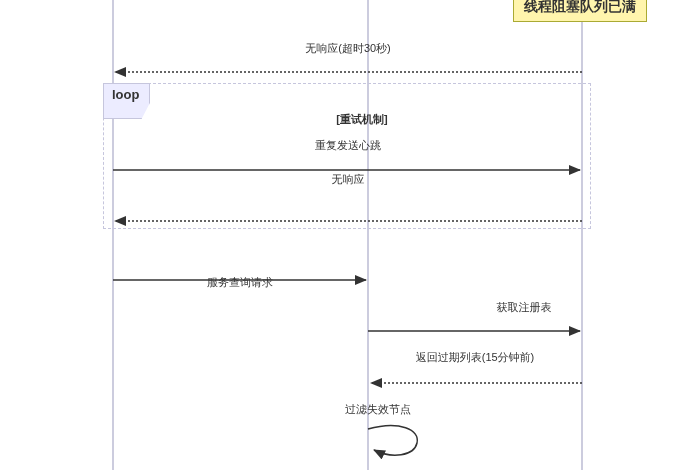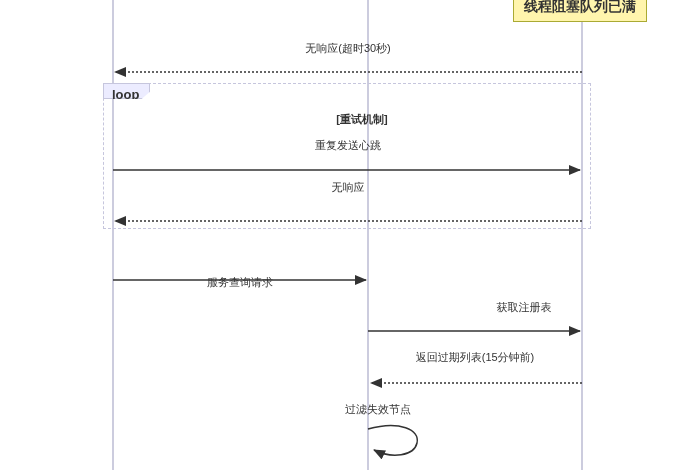--- a/index.html
+++ b/index.html
@@ -23,21 +23,21 @@
     display:flex;align-items:center;justify-content:center;
     font-size:14px;font-weight:600;color:var(--text,#333333);
     white-space:nowrap;
   }
   .loop-box{
     position:absolute;left:103px;top:83px;width:488px;height:146px;
     border:1.5px dashed var(--loop-border,#c6c6dd);
     box-sizing:border-box;
   }
   .loop-label{
-    position:absolute;left:103px;top:83px;width:47px;height:16px;
+    position:absolute;left:103px;top:83px;width:47px;height:36px;
     background:var(--loop-label-bg,#ececff);
     border:1px solid var(--loop-border,#c6c6dd);
     box-sizing:border-box;
     clip-path:polygon(0 0,100% 0,100% 55%,82% 100%,0 100%);
     font-size:13px;font-weight:600;line-height:21px;
     padding-left:8px;color:var(--text,#333333);
   }
   .msg-label{
     position:absolute;transform:translateX(-50%);
     font-size:11px;font-weight:500;white-space:nowrap;
@@ -57,21 +57,21 @@
   <div class="loop-box"></div>
   <div class="loop-label">loop</div>
   <div class="msg-label" style="left:362px;top:88px;font-weight:600;margin-top:24px;">[重试机制]</div>
 
   <div class="note">
     <span>线程阻塞队列已满</span>
   </div>
 
   <div class="msg-label" style="left:348px;top:41px;">无响应(超时30秒)</div>
   <div class="msg-label" style="left:348px;top:138px;">重复发送心跳</div>
-  <div class="msg-label" style="left:348px;top:180px;">无响应</div>
+  <div class="msg-label" style="left:348px;top:172px;">无响应</div>
   <div class="msg-label" style="left:240px;top:248px;margin-top:27px;">服务查询请求</div>
   <div class="msg-label" style="left:476px;top:300px;margin-left:48px;">获取注册表</div>
   <div class="msg-label" style="left:475px;top:350px;">返回过期列表(15分钟前)</div>
   <div class="msg-label" style="left:378px;top:402px;">过滤失效节点</div>
 
   <svg class="arrows" width="700" height="470" viewBox="0 0 700 470">
     <defs>
       <marker id="arrow" markerUnits="userSpaceOnUse" markerWidth="12" markerHeight="10" refX="11" refY="5" orient="auto">
         <path d="M0,0 L12,5 L0,10 Z" fill="#333333"></path>
       </marker>

